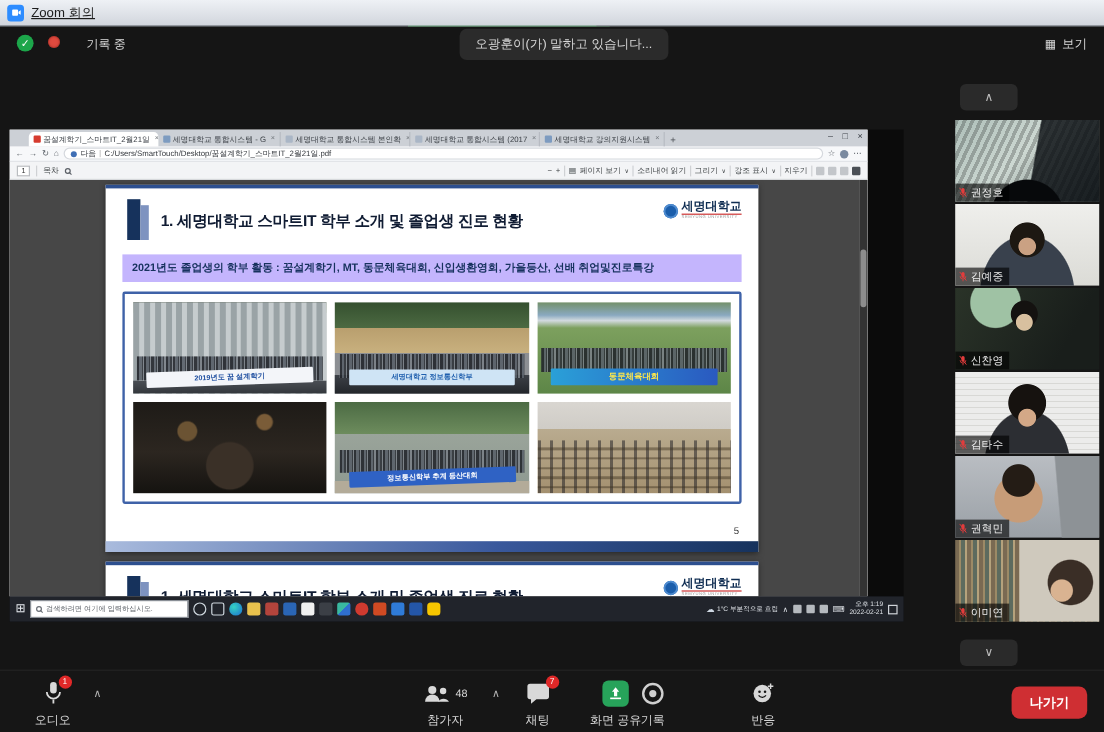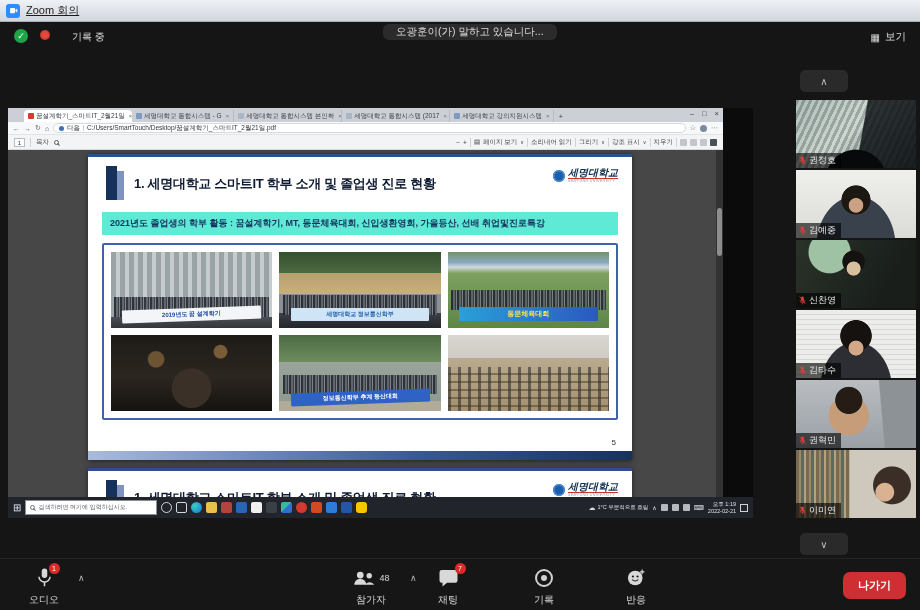--- a/index.html
+++ b/index.html
@@ -19,21 +19,21 @@
   .win-controls { position:absolute; right:4px; top:3px; display:flex; gap:2px; }
   .win-btn { width:26px; height:16px; display:flex; align-items:center; justify-content:center;
     font-size:9px; color:#333; background:linear-gradient(#fdfdfd,#d7dade); border:1px solid #979ca4; border-radius:2px; }
 
   
   .shield { position:absolute; left:14px; top:29px; width:14px; height:14px; border-radius:50%;
     background:#1ca64a; color:#fff; font-size:9px; display:flex; align-items:center; justify-content:center; z-index:30;}
   .recwrap { position:absolute; left:40px; top:30px; display:flex; gap:22px;
     color:#dedede; font-size:10px; z-index:30;}
   .rec-dot { width:10px; height:10px; border-radius:50%; background:#e04a3f; box-shadow:inset 0 0 2px #7d1d16; }
-  .toast { position:absolute; left:383px; top:24px; height:16px; background:#2b2b2b; border-radius:6px;
+  .toast { position:absolute; left:383px; top:24px; height:26px; background:#2b2b2b; border-radius:6px;
     display:flex; align-items:center; padding:0 13px; color:#d9d9d9; font-size:10.5px; z-index:30;}
   .view-btn { position:absolute; right:14px; top:30px; display:flex; align-items:center; gap:5px;
     color:#d9d9d9; font-size:10.5px; z-index:30;}
   .grid-glyph { font-size:10px; color:#d9d9d9; }
 
   
   .share { position:absolute; left:8px; top:108px; width:745px; height:410px; background:#0b0b0b; }
   .bwindow { position:absolute; left:0; top:0; width:715px; height:389px; background:#fff; overflow:hidden; }
 
   .tabstrip { position:relative; height:14px; background:#ccd0d6; display:flex; align-items:flex-end; padding-left:16px; }
@@ -70,24 +70,24 @@
   .slide { position:absolute; left:80px; width:544px; background:#fff; box-shadow:0 1px 5px rgba(0,0,0,.55); }
   .slide1 { top:4px; height:306px; }
   .slide2 { top:318px; height:70px; }
   .topline { height:3px; background:#2d4f8f; }
   .shead { position:relative; height:38px; margin-top:9px; }
   .sbar1 { position:absolute; left:18px; top:0; width:11px; height:34px; background:#16325c; }
   .sbar2 { position:absolute; left:29px; top:5px; width:7px; height:29px; background:#7e93c0; }
   .stitle { position:absolute; left:46px; top:9px; font-size:13px; font-weight:bold; color:#101c33; letter-spacing:-0.3px; }
   .slogo { position:absolute; right:14px; top:2px; display:flex; align-items:center; gap:3px; }
   .globe { width:12px; height:12px; border-radius:50%; background:#1b5eab; box-shadow:inset 0 0 0 1.5px #4f8cd0; }
-  .slogo-tx { line-height:1;font-style:italic; }
+  .slogo-tx { line-height:1; }
   .slogo-name { font-size:10px; font-weight:bold; color:#0f2d52; }
   .slogo-sub { font-size:3.5px; color:#999; border-top:1px solid #c33; padding-top:1px; letter-spacing:.4px; }
-  .sstrip { margin:8px 14px 0; background:#5eead4; padding:5px 8px; font-size:9px; font-weight:bold; color:#17325e; white-space:nowrap; overflow:hidden; }
+  .sstrip { margin:8px 14px 0; background:#c4b5fd; padding:5px 8px; font-size:9px; font-weight:bold; color:#17325e; white-space:nowrap; overflow:hidden; }
   .pbox { margin:8px 14px 0; border:2px solid #3f62a8; border-radius:2px; background:#fff; padding:7px;
     display:grid; grid-template-columns:repeat(3,1fr); gap:7px; }
   .photo { height:76px; position:relative; overflow:hidden; }
   .crowd { position:absolute; left:2%; right:2%; height:26%; opacity:.9;
     background:repeating-linear-gradient(90deg,#23262c 0 2px,#596069 2px 4px,#30343a 4px 5px,#7a8087 5px 6px); }
   .p1 .crowd { bottom:15%; } .p2 .crowd { bottom:17%; } .p3 .crowd { bottom:24%; } .p5 .crowd { bottom:22%; }
   .p1 { background:
     linear-gradient(0deg,#33373c 0%,#4a4e54 14%,transparent 14%),
     repeating-linear-gradient(90deg,#9aa3a6 0 5px,#c6ccce 5px 9px),
     linear-gradient(180deg,#8fa284 0%,#b9c3b0 12%,#cbd1ce 12%); }
@@ -528,20 +528,31 @@
   <div class="tb-item" style="left:424px;width:48px">
     <div class="iconbox">
       <svg width="21" height="19" viewBox="0 0 28 25">
         <path d="M2 4a3 3 0 0 1 3-3h18a3 3 0 0 1 3 3v11a3 3 0 0 1-3 3H12l-6 5v-5H5a3 3 0 0 1-3-3z" fill="#d8d8d8"></path>
       </svg>
       <span class="badge">7</span>
     </div>
     <span>채팅</span>
   </div>
 
+  <div class="tb-item" style="left:484px;width:58px">
+    <div class="iconbox">
+      <span class="share-ic">
+        <svg width="12" height="12" viewBox="0 0 16 16">
+            <path d="M8 1l4 5H9.8v5H6.2V6H4z" fill="#fff"></path>
+            <rect x="2" y="12.4" width="12" height="1.8" fill="#fff"></rect>
+          </svg>
+      </span>
+    </div>
+    <span>화면 공유</span>
+  </div>
 
   <div class="tb-item" style="left:521px;width:46px">
     <div class="iconbox">
         <span class="rec-ic"></span>
       </div>
     <span>기록</span>
   </div>
 
   <div class="tb-item" style="left:612px;width:48px">
     <div class="iconbox">

